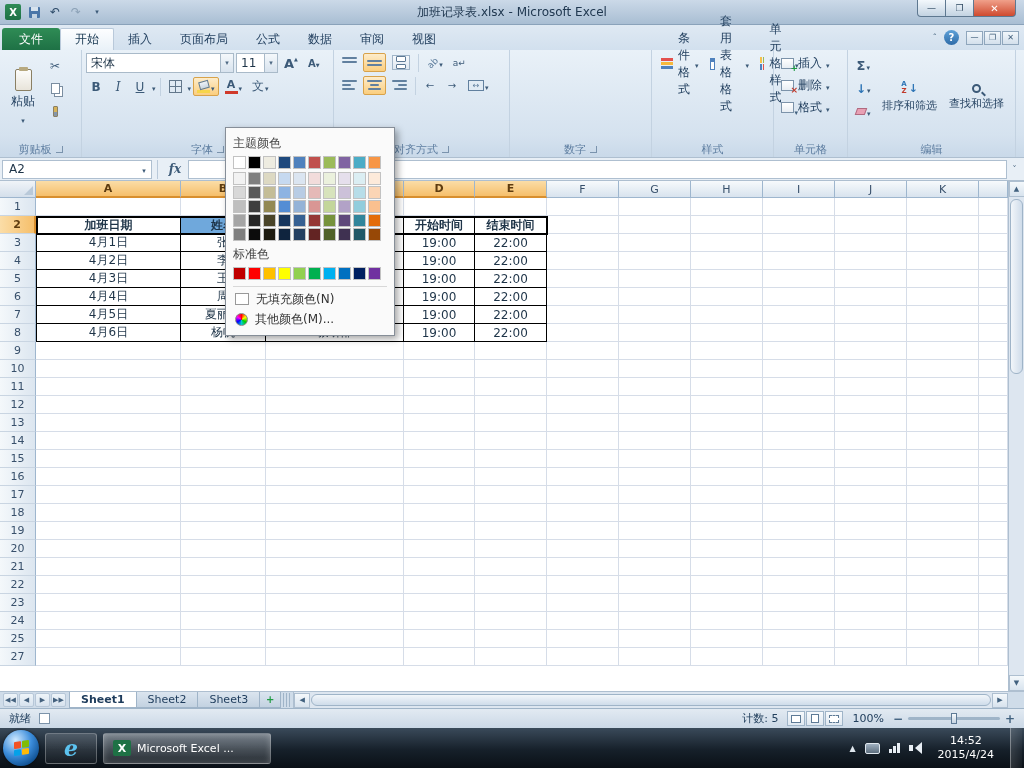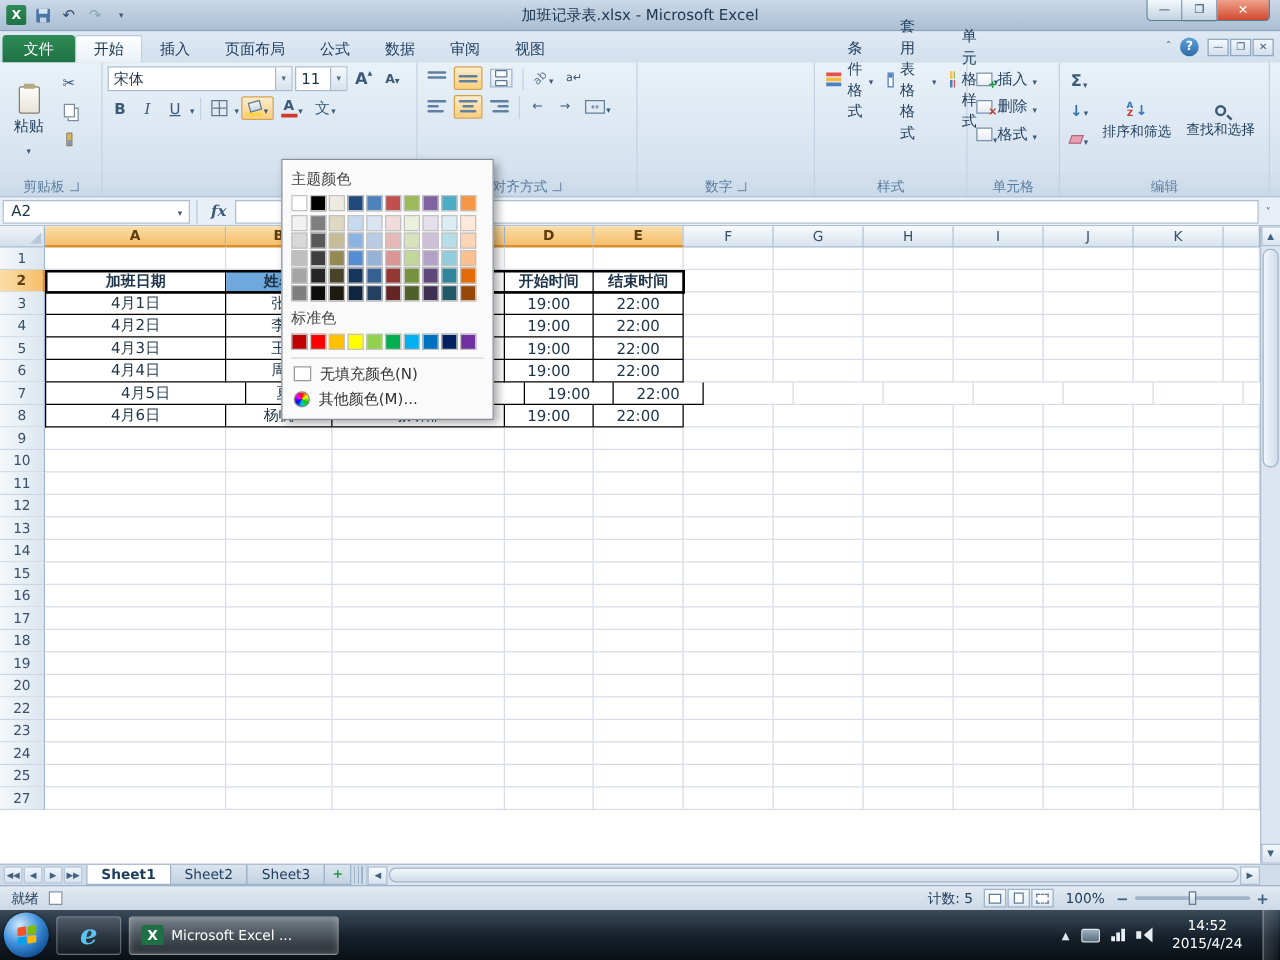--- a/index.html
+++ b/index.html
@@ -291,20 +291,24 @@
                 <span class="cbar" style="background:#d03a2b"></span>
               </span>
             <span class="car"></span>
           </div>
           <div class="sbtn">
               <span>文</span>
               <span class="car"></span>
             </div>
         </div>
       </div>
+      <div class="glabel">
+          <span>字体</span>
+          <span class="dlg"></span>
+        </div>
     </div>
 
     <div class="rgroup" style="width:176px">
       <div class="gbody" style="flex-direction:column;gap:0">
         <div class="fontrow">
           <div class="sbtn">
               <span class="bars vt">
                 <i></i>
                 <i></i>
               </span>
@@ -591,21 +595,21 @@
           <div class="cell" style="width: 72px;"></div>
           <div class="cell" style="width: 72px;"></div>
           <div class="cell" style="width: 72px;"></div>
           <div class="cell" style="width: 72px;"></div>
           <div class="cell" style="width: 72px;"></div>
           <div class="cell" style="width: 72px;"></div>
           <div class="cell" style="width: 29px;"></div>
         </div>
         <div class="grow">
           <div class="rh">7</div>
-          <div class="cell" style="width: 161px; border-right: 1px solid rgb(0, 0, 0); border-bottom: 1px solid rgb(0, 0, 0); border-left: 1px solid rgb(0, 0, 0);">4月5日</div>
+          <div class="cell" style="width: 145px; border-right: 1px solid rgb(0, 0, 0); border-bottom: 1px solid rgb(0, 0, 0); border-left: 1px solid rgb(0, 0, 0);">4月5日</div>
           <div class="cell" style="width: 85px; border-right: 1px solid rgb(0, 0, 0); border-bottom: 1px solid rgb(0, 0, 0);">夏丽丽</div>
           <div class="cell" style="width: 138px; border-right: 1px solid rgb(0, 0, 0); border-bottom: 1px solid rgb(0, 0, 0);">教研部</div>
           <div class="cell" style="width: 71px; border-right: 1px solid rgb(0, 0, 0); border-bottom: 1px solid rgb(0, 0, 0);">19:00</div>
           <div class="cell" style="width: 72px; border-right: 1px solid rgb(0, 0, 0); border-bottom: 1px solid rgb(0, 0, 0);">22:00</div>
           <div class="cell" style="width: 72px;"></div>
           <div class="cell" style="width: 72px;"></div>
           <div class="cell" style="width: 72px;"></div>
           <div class="cell" style="width: 72px;"></div>
           <div class="cell" style="width: 72px;"></div>
           <div class="cell" style="width: 72px;"></div>
@@ -786,20 +790,35 @@
           <div class="cell" style="width: 72px;"></div>
           <div class="cell" style="width: 72px;"></div>
           <div class="cell" style="width: 72px;"></div>
           <div class="cell" style="width: 72px;"></div>
           <div class="cell" style="width: 72px;"></div>
           <div class="cell" style="width: 72px;"></div>
           <div class="cell" style="width: 29px;"></div>
         </div>
         <div class="grow">
           <div class="rh">20</div>
+          <div class="cell" style="width: 145px;"></div>
+          <div class="cell" style="width: 85px;"></div>
+          <div class="cell" style="width: 138px;"></div>
+          <div class="cell" style="width: 71px;"></div>
+          <div class="cell" style="width: 72px;"></div>
+          <div class="cell" style="width: 72px;"></div>
+          <div class="cell" style="width: 72px;"></div>
+          <div class="cell" style="width: 72px;"></div>
+          <div class="cell" style="width: 72px;"></div>
+          <div class="cell" style="width: 72px;"></div>
+          <div class="cell" style="width: 72px;"></div>
+          <div class="cell" style="width: 29px;"></div>
+        </div>
+        <div class="grow">
+          <div class="rh">21</div>
           <div class="cell" style="width: 145px;"></div>
           <div class="cell" style="width: 85px;"></div>
           <div class="cell" style="width: 138px;"></div>
           <div class="cell" style="width: 71px;"></div>
           <div class="cell" style="width: 72px;"></div>
           <div class="cell" style="width: 72px;"></div>
           <div class="cell" style="width: 72px;"></div>
           <div class="cell" style="width: 72px;"></div>
           <div class="cell" style="width: 72px;"></div>
           <div class="cell" style="width: 72px;"></div>

